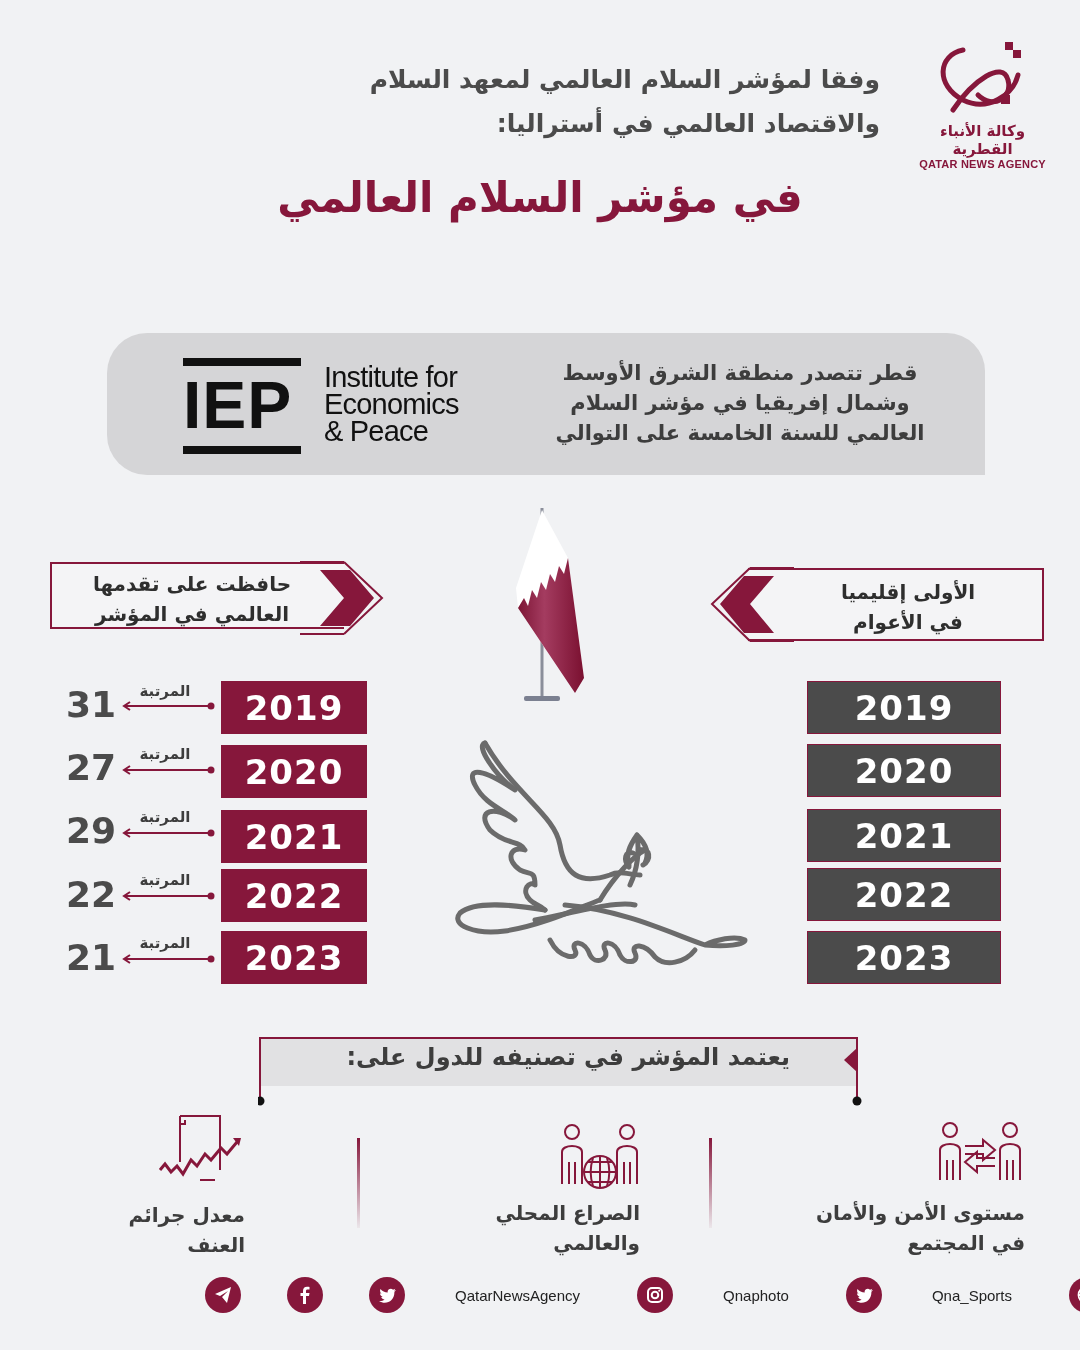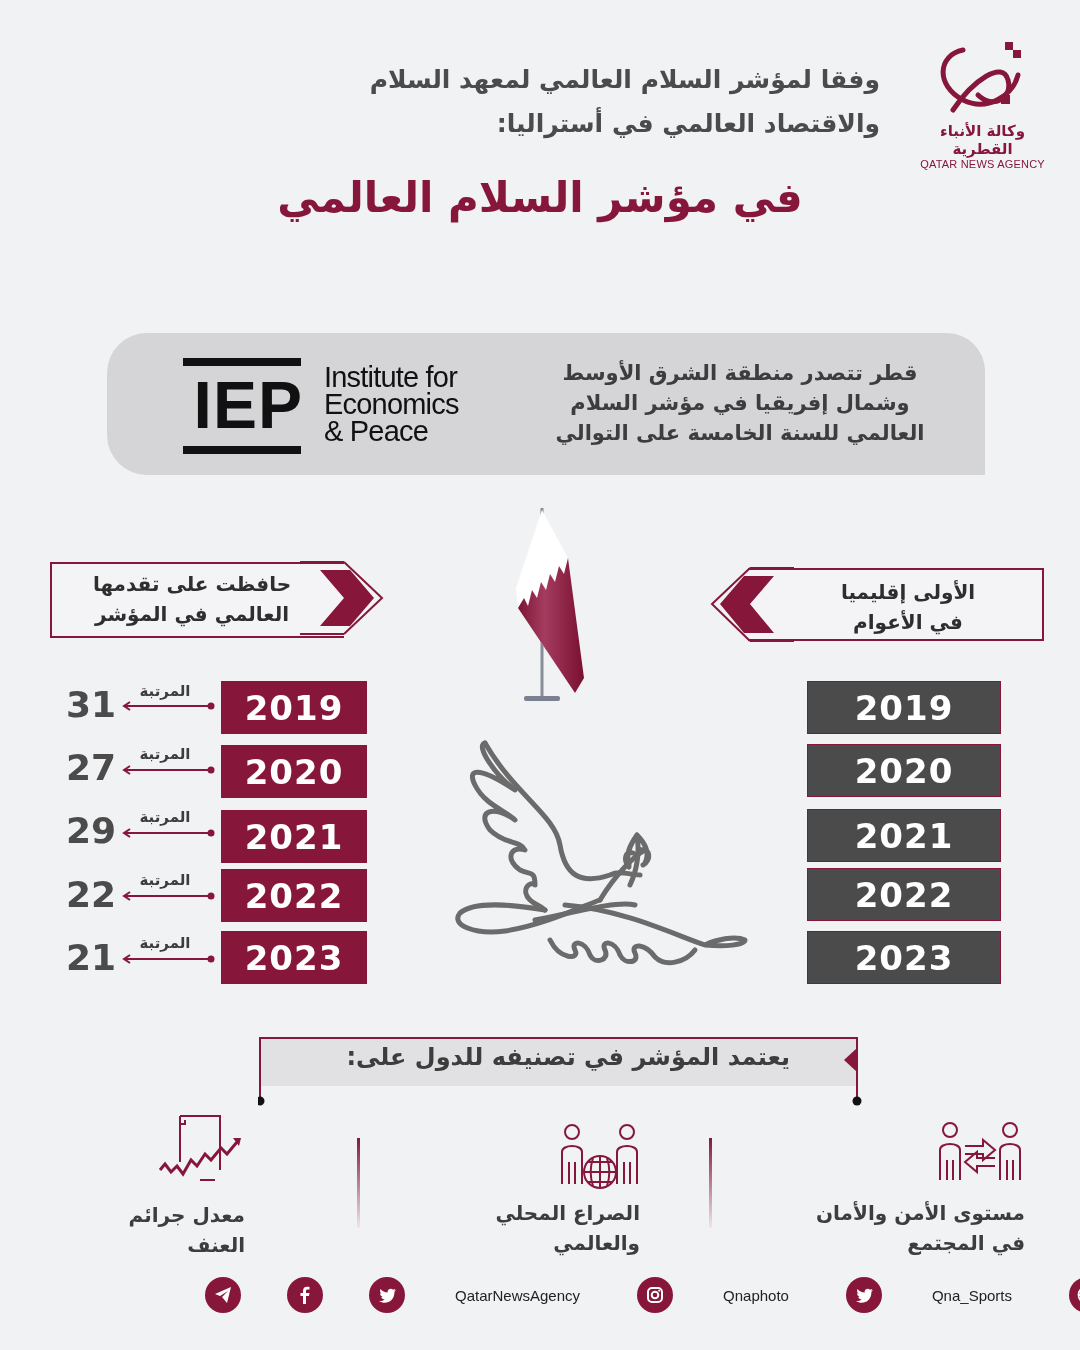--- a/index.html
+++ b/index.html
@@ -21,50 +21,50 @@
       line-height: 44px; color: #4b4b4b;
     }
     .title {
       left: 160px; top: 160px; width: 760px;
       text-align: center; font-weight: bold; font-size: 42px;
       line-height: 76px; color: #86173b;
     }
     .logo { left: 915px; top: 40px; width: 135px; height: 130px; text-align: center; }
     .logo svg { display: block; margin: 0 auto; }
     .logo-ar { font-size: 15px; color: #86173b; font-weight: bold; margin-top: 2px; }
-    .logo-en { font-size: 11px; color: #86173b; font-weight: normal; font-family: "Liberation Sans", sans-serif; letter-spacing: 0.2px; }
+    .logo-en { font-size: 11px; color: #86173b; font-weight: bold; font-family: "Liberation Sans", sans-serif; letter-spacing: 0.2px; }
 
     
     .banner {
       left: 107px; top: 333px; width: 878px; height: 142px;
       background: #d5d5d7;
       border-radius: 40px 38px 0 40px;
     }
     .iep { left: 183px; top: 358px; width: 120px; height: 96px; }
     .iep-bar { position: absolute; left: 0; width: 118px; height: 8px; background: #111; }
     .iep-letters {
       position: absolute; left: 0; top: 14px; width: 120px;
       font-family: "Liberation Sans", sans-serif; font-weight: bold;
-      font-size: 66px; line-height: 66px; color: #111; letter-spacing: 1px; text-align: right;
+      font-size: 66px; line-height: 66px; color: #111; letter-spacing: 1px;
     }
     .iep-name {
       left: 324px; top: 364px; width: 190px;
       font-family: "Liberation Sans", sans-serif; font-size: 29px; line-height: 27px;
       color: #111; letter-spacing: -0.8px;
     }
     .banner-text {
       left: 540px; top: 358px; width: 400px; text-align: center;
       font-weight: bold; font-size: 21px; line-height: 30px; color: #3d3d3d;
     }
 
     
     .lbl-box {
       border: 2px solid #86173b; background: #f4f4f6;
     }
-    .lbl-left { left: 50px; top: 562px; width: 294px; height: 76px; border-right: none; }
+    .lbl-left { left: 50px; top: 562px; width: 294px; height: 67px; border-right: none; }
     .lbl-right { left: 748px; top: 568px; width: 296px; height: 73px; border-left: none; }
     .lbl-text {
       position: absolute; font-weight: bold; font-size: 20px; line-height: 30px;
       color: #2e2e2e; text-align: center;
     }
 
     
     .ybox {
       position: absolute; display: flex; align-items: center; justify-content: center;
       color: #fff; font-family: "DejaVu Sans", sans-serif; font-weight: bold;

